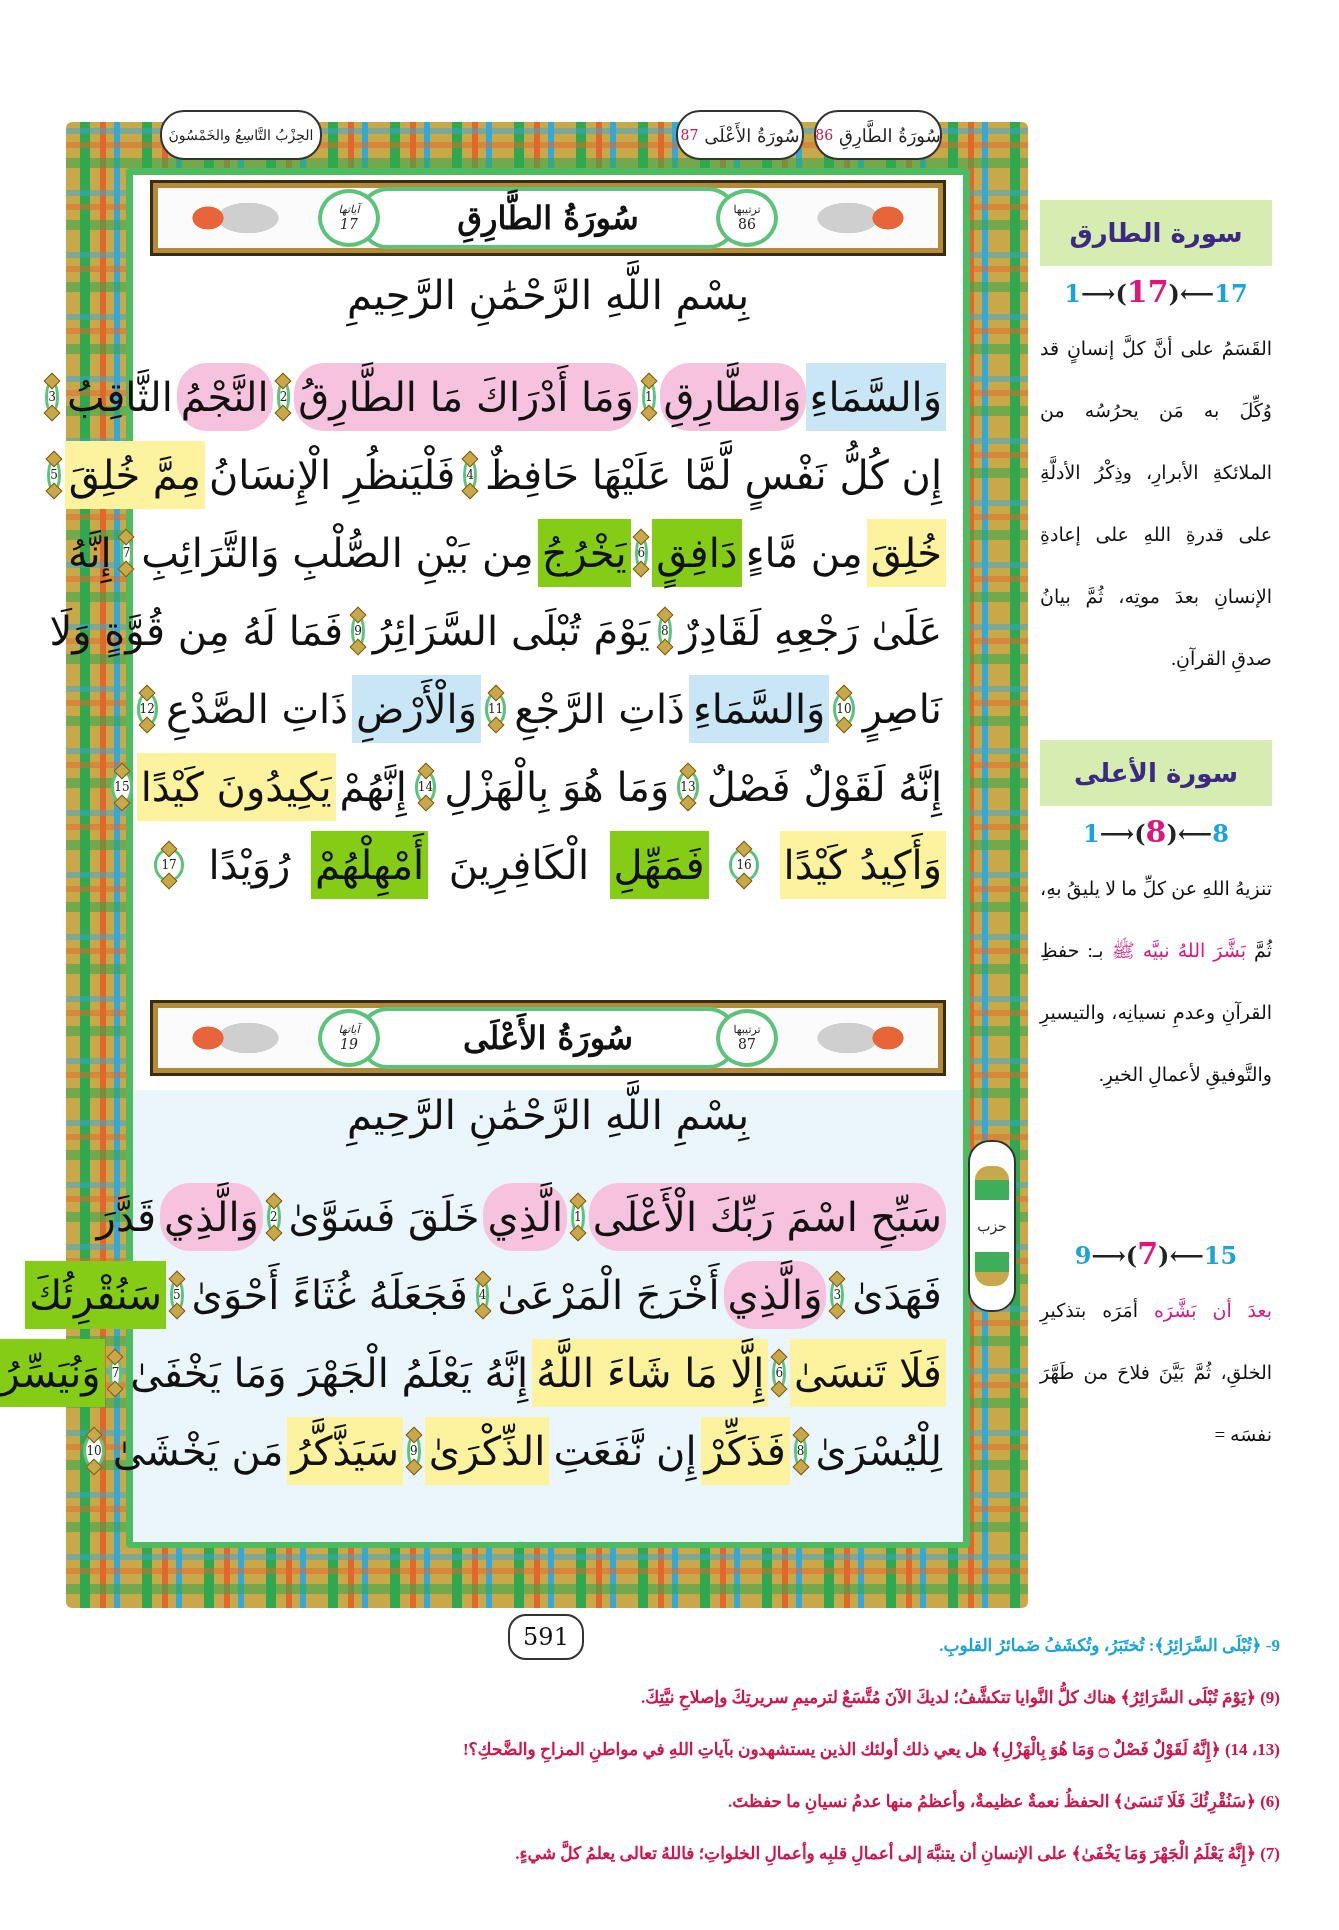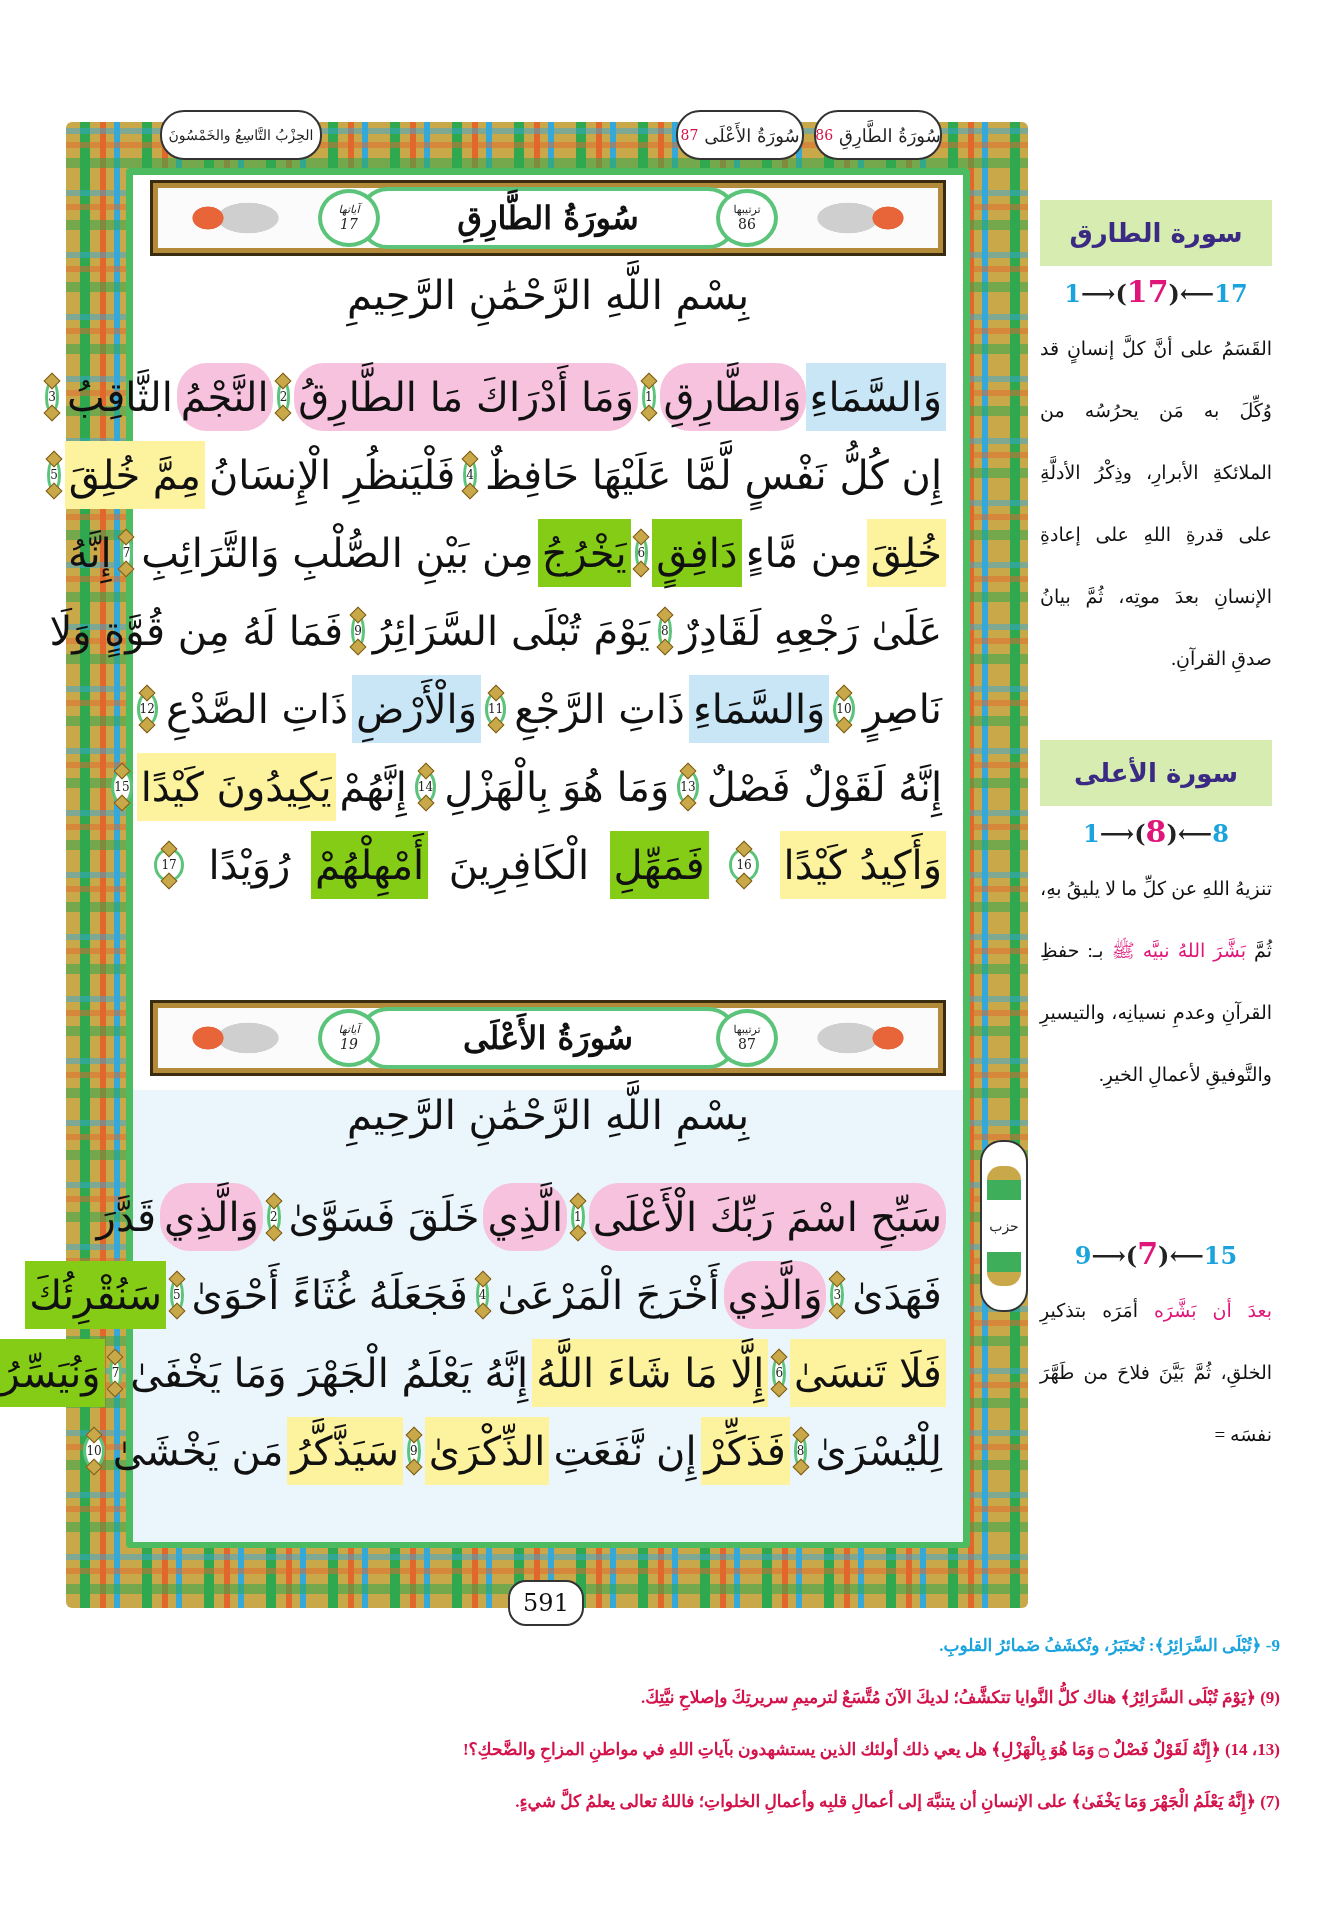--- a/index.html
+++ b/index.html
@@ -95,32 +95,32 @@
   }
   .ayah::before { top: -8px; }
   .ayah::after { bottom: -8px; }
 
   .sura2-bg { position: absolute; left: 133px; top: 1090px; width: 830px; height: 452px; background: #eaf5fc; }
 
   
   .hizb {
     position: absolute; left: 968px; top: 1140px; width: 48px; height: 172px;
     border: 2px solid #333; border-radius: 22px; background: #fff;
-    display: flex; align-items: center; justify-content: center; margin-left: 12px;
+    display: flex; align-items: center; justify-content: center;
   }
   .hizb-ornament {
     width: 34px; height: 120px; border-radius: 14px;
     background: linear-gradient(180deg, #c9a84a 0 12%, #3fae5a 12% 28%, #fff 28% 72%, #3fae5a 72% 88%, #c9a84a 88%);
     display: flex; align-items: center; justify-content: center;
     font-family: "DejaVu Serif", serif; font-size: 14px; color: #222;
   }
 
   
   .page-num {
-    position: absolute; left: 508px; top: 1580px; width: 76px; height: 46px;
+    position: absolute; left: 508px; top: 1614px; width: 76px; height: 46px;
     border: 2px solid #333; border-radius: 18px; background: #fff;
     display: flex; align-items: center; justify-content: center;
     font-family: "DejaVu Serif", serif; font-size: 24px; color: #111; z-index: 3;
   }
 
   
   .side { position: absolute; left: 1040px; top: 200px; width: 232px; direction: rtl; }
   .side-title {
     background: #d6ecb0; height: 66px; display: flex; align-items: center; justify-content: center;
     font-family: "DejaVu Sans", sans-serif; font-weight: bold; font-size: 26px; color: #3a2a84;
@@ -332,14 +332,15 @@
   <div class="side-text">
     <span class="pink">بعدَ أن بَشَّرَه</span>
     <span>أمَرَه بتذكيرِ الخلقِ، ثُمَّ بَيَّنَ فلاحَ من طَهَّرَ نفسَه =</span>
   </div>
 </div>
 
 <div class="notes">
   <div class="note note-blue">9- ﴿تُبْلَى السَّرَائِرُ﴾: تُختَبَرُ، وتُكشَفُ ضَمائرُ القلوبِ.</div>
   <div class="note note-pink">(9) ﴿يَوْمَ تُبْلَى السَّرَائِرُ﴾ هناك كلُّ النَّوايا تتكشَّفُ؛ لديكَ الآنَ مُتَّسَعٌ لترميمِ سريرتِكَ وإصلاحِ نيَّتِكَ.</div>
   <div class="note note-pink">(13، 14) ﴿إِنَّهُ لَقَوْلٌ فَصْلٌ ۝ وَمَا هُوَ بِالْهَزْلِ﴾ هل يعي ذلك أولئك الذين يستشهدون بآياتِ اللهِ في مواطنِ المزاحِ والضَّحكِ؟!</div>
+  <div class="note note-pink">(6) ﴿سَنُقْرِئُكَ فَلَا تَنسَىٰ﴾ الحفظُ نعمةٌ عظيمةٌ، وأعظمُ منها عدمُ نسيانِ ما حفظتَ.</div>
   <div class="note note-pink">(7) ﴿إِنَّهُ يَعْلَمُ الْجَهْرَ وَمَا يَخْفَىٰ﴾ على الإنسانِ أن يتنبَّهَ إلى أعمالِ قلبِه وأعمالِ الخلواتِ؛ فاللهُ تعالى يعلمُ كلَّ شيءٍ.</div>
 </div>
 
 </body></html>

